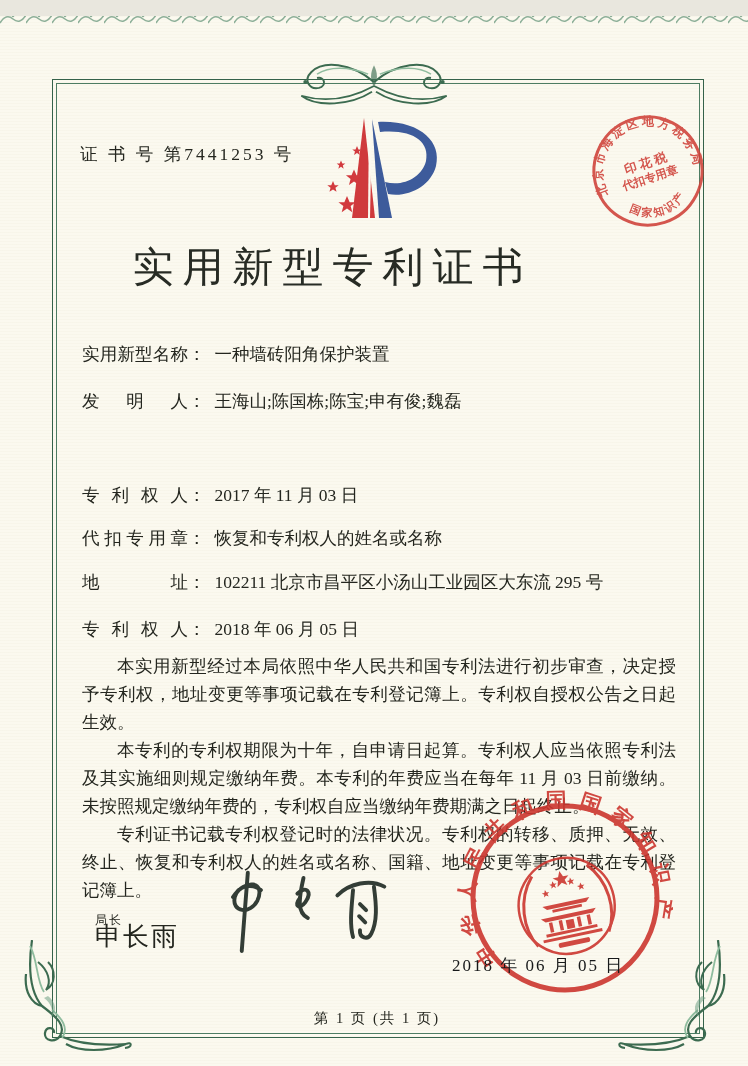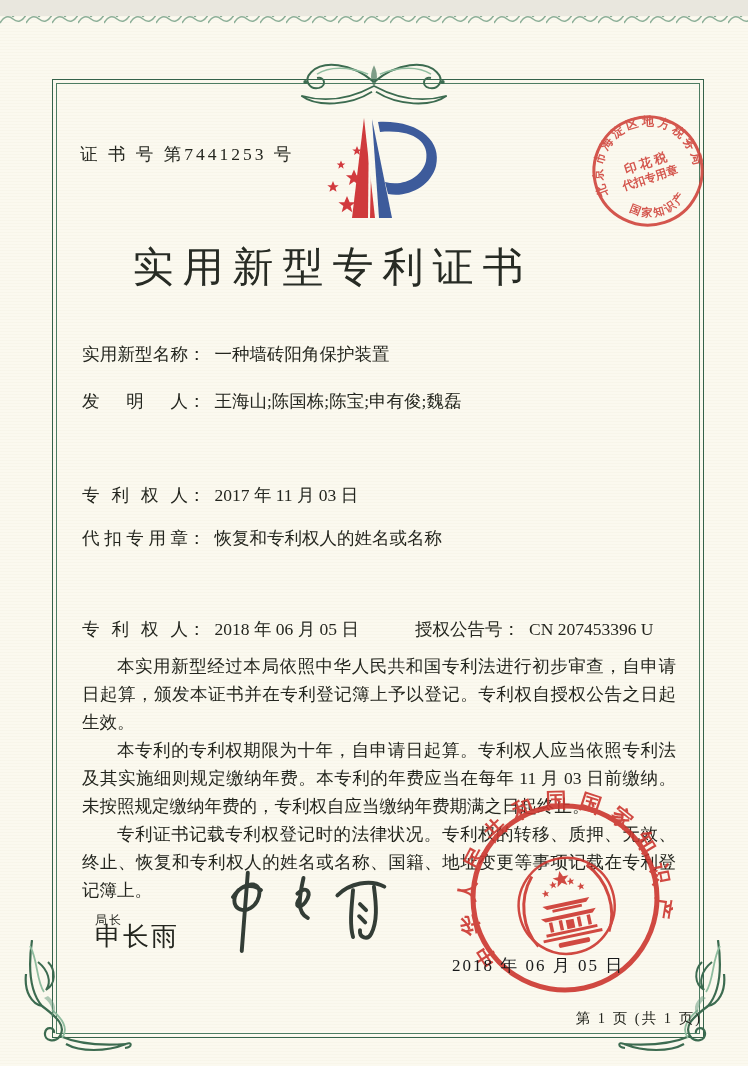--- a/index.html
+++ b/index.html
@@ -25,21 +25,21 @@
          padding-left:9px;box-sizing:border-box;color:#272b24;font-weight:400;white-space:nowrap;}
   .row{left:82px;font-size:17.5px;white-space:nowrap;}
   .flabel{display:inline-block;width:106px;text-align:justify;text-align-last:justify;}
   .colon{display:inline-block;margin-right:9px;}
   .grantno{left:415px;top:601px;font-size:17.5px;white-space:nowrap;}
   #paras{left:82px;top:636px;width:594px;font-size:17.5px;line-height:28px;text-align:justify;}
   #paras p{margin:0;text-indent:2em;}
   .signer-title{left:95px;top:896px;font-size:12px;letter-spacing:2px;}
   .signer-name{left:95px;top:903px;font-size:26px;letter-spacing:2px;}
   .seal-date{left:452px;top:938px;font-size:17px;letter-spacing:2px;color:#17191a;white-space:nowrap;}
-  .footer{left:52px;top:993px;width:650px;text-align:right;font-size:14.5px;letter-spacing:2px;}
+  .footer{left:52px;top:993px;width:650px;text-align:center;font-size:14.5px;letter-spacing:2px;}
   svg{display:block;}
 </style>
 </head>
 <body>
 
 <div id="page">
 
   <svg width="0" height="0" aria-hidden="true">
     <defs>
       <polygon id="star" points="0,-10 2.94,-3.09 9.51,-3.09 4.05,1.18 5.88,8.09 0,4 -5.88,8.09 -4.05,1.18 -9.51,-3.09 -2.94,-3.09"></polygon>
@@ -129,29 +129,29 @@
   </div>
   <div class="abs row" style="top:373px">
     <span class="flabel">发明人</span><span class="colon">：</span><span>王海山;陈国栋;陈宝;申有俊;魏磊</span>
   </div>
   <div class="abs row" style="top:467px">
     <span class="flabel">专利权人</span><span class="colon">：</span><span>2017 年 11 月 03 日</span>
   </div>
   <div class="abs row" style="top:510px">
     <span class="flabel">代扣专用章</span><span class="colon">：</span><span>恢复和专利权人的姓名或名称</span>
   </div>
+  <div class="abs row" style="top:554px">
+    <span class="flabel">地址</span><span class="colon">：</span><span>102211 北京市昌平区小汤山工业园区大东流 295 号</span>
+  </div>
   <div class="abs row" style="top:601px">
     <span class="flabel">专利权人</span><span class="colon">：</span><span>2018 年 06 月 05 日</span>
   </div>
-  <div class="abs grantno">
-    <span>授权公告号</span><span class="colon">：</span><span>CN 207453396 U</span>
-  </div>
 
   <div class="abs" id="paras">
-    <p>本实用新型经过本局依照中华人民共和国专利法进行初步审查，自申请日起算，颁发本证书并在专利登记簿上予以登记。专利权自授权公告之日起生效。</p>
+    <p>本实用新型经过本局依照中华人民共和国专利法进行初步审查，决定授予专利权，地址变更等事项记载在专利登记簿上。专利权自授权公告之日起生效。</p>
     <p>本专利的专利权期限为十年，自申请日起算。专利权人应当依照专利法及其实施细则规定缴纳年费。本专利的年费应当在每年 11 月 03 日前缴纳。未按照规定缴纳年费的，专利权自应当缴纳年费期满之日起终止。</p>
     <p>专利证书记载专利权登记时的法律状况。专利权的转移、质押、无效、终止、恢复和专利权人的姓名或名称、国籍、地址变更等事项记载在专利登记簿上。</p>
   </div>
 
   <div class="abs signer-title">局长</div>
   <div class="abs signer-name">申长雨</div>
 
   <svg class="abs" style="left:200px;top:845px" width="200" height="100" viewBox="0 0 230 100">
     <g fill="none" stroke="#333d36" stroke-width="4.5" stroke-linecap="round">
       <path d="M38,34 C52,12 76,16 66,38 C58,54 36,52 40,34 C44,20 60,18 70,26"></path>

